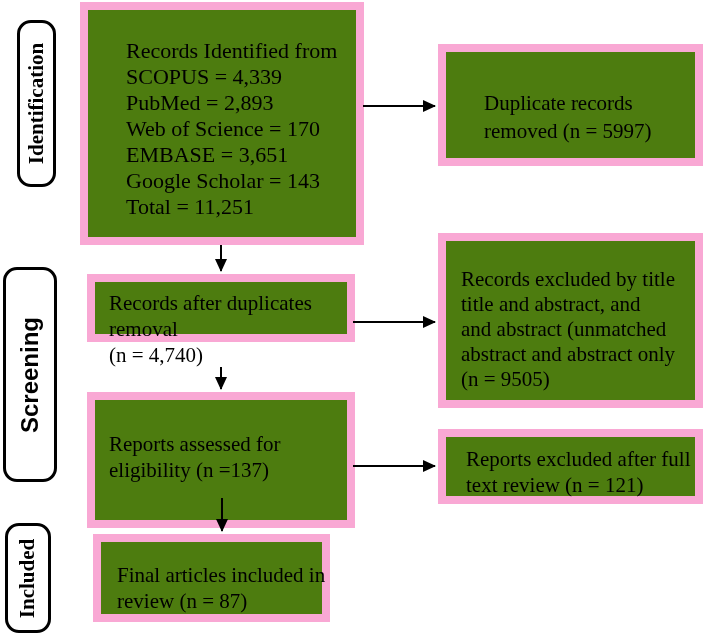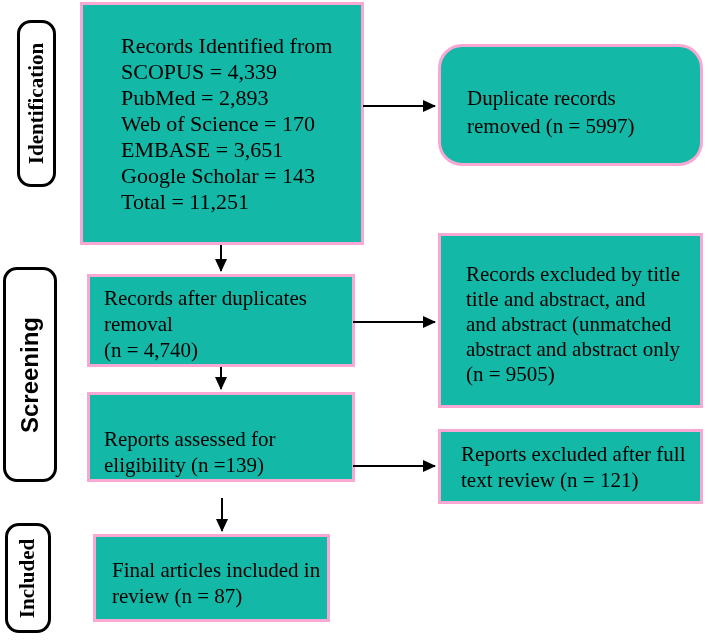--- a/index.html
+++ b/index.html
@@ -38,39 +38,39 @@
   #tab-screening .rot {
     font-family: "Liberation Sans", sans-serif;
     font-size: 24px;
   }
   #tab-included { left: 5px; top: 523px; width: 46px; height: 110px; }
   #tab-included .rot { font-size: 21px; }
 
   
   .flow-box {
     position: absolute;
-    border: 3px solid #f9a8d4;
-    background: #14b8a6;
+    border: 8px solid #f9a8d4;
+    background: #4d7c0f;
     box-sizing: border-box;
   }
   .flow-box .line { white-space: nowrap; }
 
   #box-identified { left: 80px; top: 2px; width: 284px; height: 243px; padding: 28px 0 0 38px; }
   #box-identified .line { font-size: 22px; line-height: 26px; }
 
-  #box-duplicates { left: 438px; top: 44px; width: 265px; height: 122px; padding: 37px 0 0 26px; border-radius: 24px; }
+  #box-duplicates { left: 438px; top: 44px; width: 265px; height: 122px; padding: 37px 0 0 38px; }
   #box-duplicates .line { font-size: 21px; line-height: 28px; }
 
-  #box-after-duplicates { left: 87px; top: 274px; width: 268px; height: 93px; padding: 8px 0 0 14px; }
+  #box-after-duplicates { left: 87px; top: 274px; width: 268px; height: 68px; padding: 8px 0 0 14px; }
   #box-after-duplicates .line { font-size: 21px; line-height: 26px; }
 
-  #box-excluded-title { left: 438px; top: 233px; width: 265px; height: 175px; padding: 26px 0 0 25px; }
+  #box-excluded-title { left: 438px; top: 233px; width: 265px; height: 175px; padding: 26px 0 0 15px; }
   #box-excluded-title .line { font-size: 21px; line-height: 25px; }
 
-  #box-assessed { left: 87px; top: 392px; width: 268px; height: 90px; padding: 31px 0 0 14px; }
+  #box-assessed { left: 87px; top: 392px; width: 268px; height: 136px; padding: 31px 0 0 14px; }
   #box-assessed .line { font-size: 21px; line-height: 26px; }
 
   #box-excluded-full { left: 438px; top: 429px; width: 265px; height: 75px; padding: 9px 4px 0 20px; }
   #box-excluded-full .line { font-size: 21px; line-height: 26px; }
 
   #box-final { left: 93px; top: 534px; width: 237px; height: 88px; padding: 20px 0 0 16px; }
   #box-final .line { font-size: 21px; line-height: 26px; }
 
   
   #connectors {
@@ -122,21 +122,21 @@
   <div class="flow-box" id="box-excluded-title">
     <div class="line">Records excluded by title</div>
     <div class="line">title and abstract, and</div>
     <div class="line">and abstract (unmatched</div>
     <div class="line">abstract and abstract only</div>
     <div class="line">(n = 9505)</div>
   </div>
 
   <div class="flow-box" id="box-assessed">
     <div class="line">Reports assessed for</div>
-    <div class="line">eligibility (n =139)</div>
+    <div class="line">eligibility (n =137)</div>
   </div>
 
   <div class="flow-box" id="box-excluded-full">
     <div class="line">Reports excluded after full</div>
     <div class="line">text review (n = 121)</div>
   </div>
 
   <div class="flow-box" id="box-final">
     <div class="line">Final articles included in</div>
     <div class="line">review (n = 87)</div>

